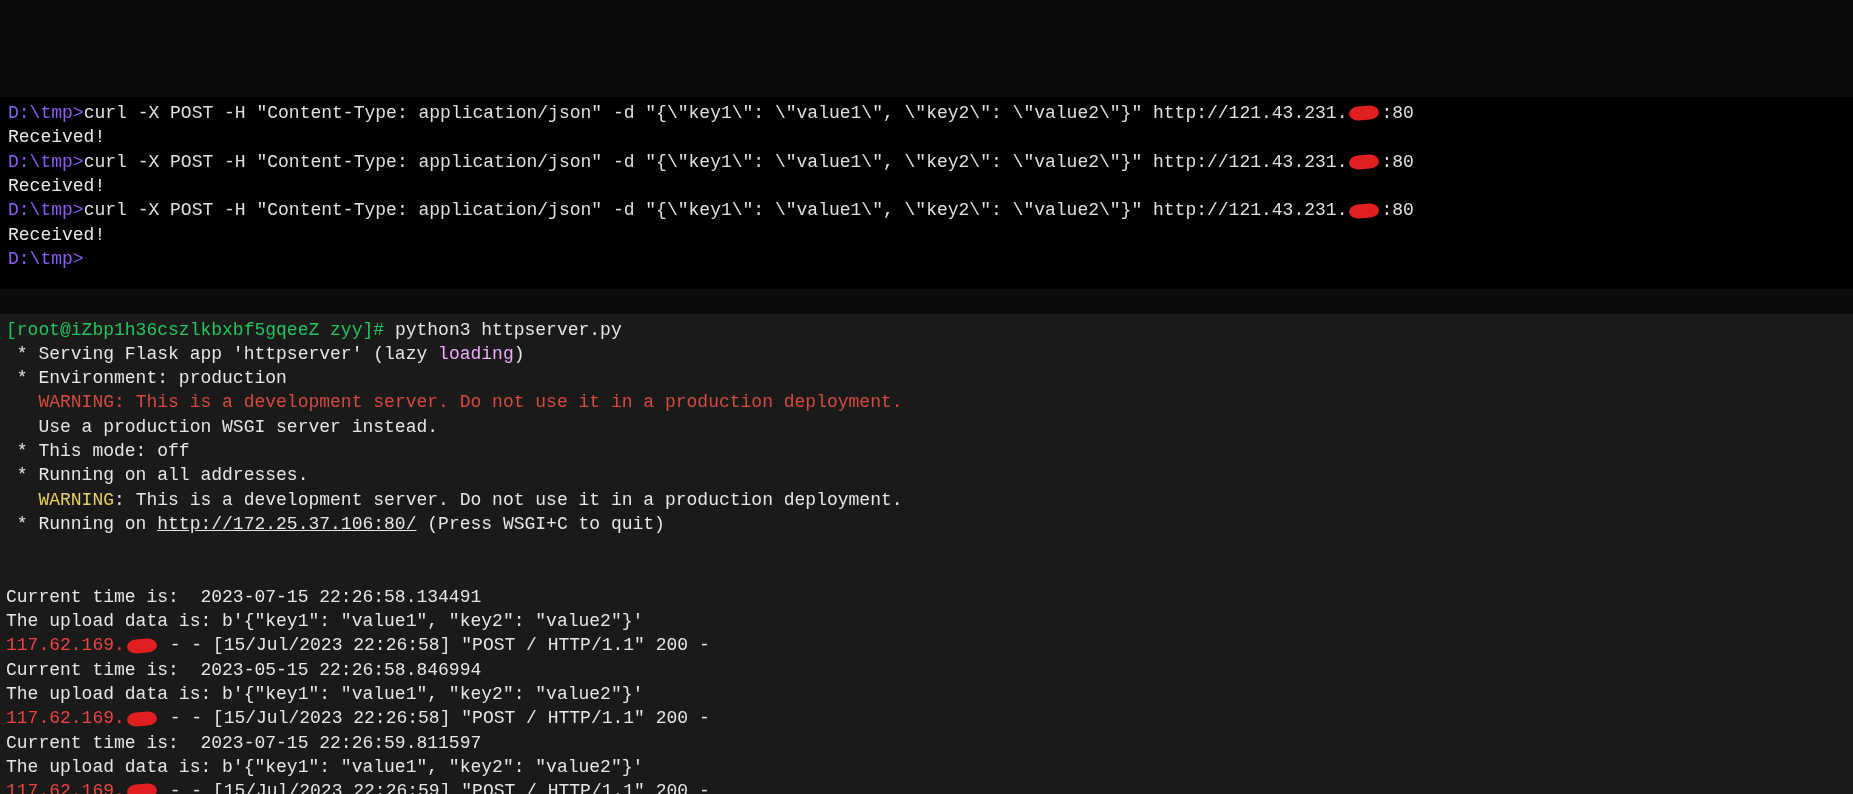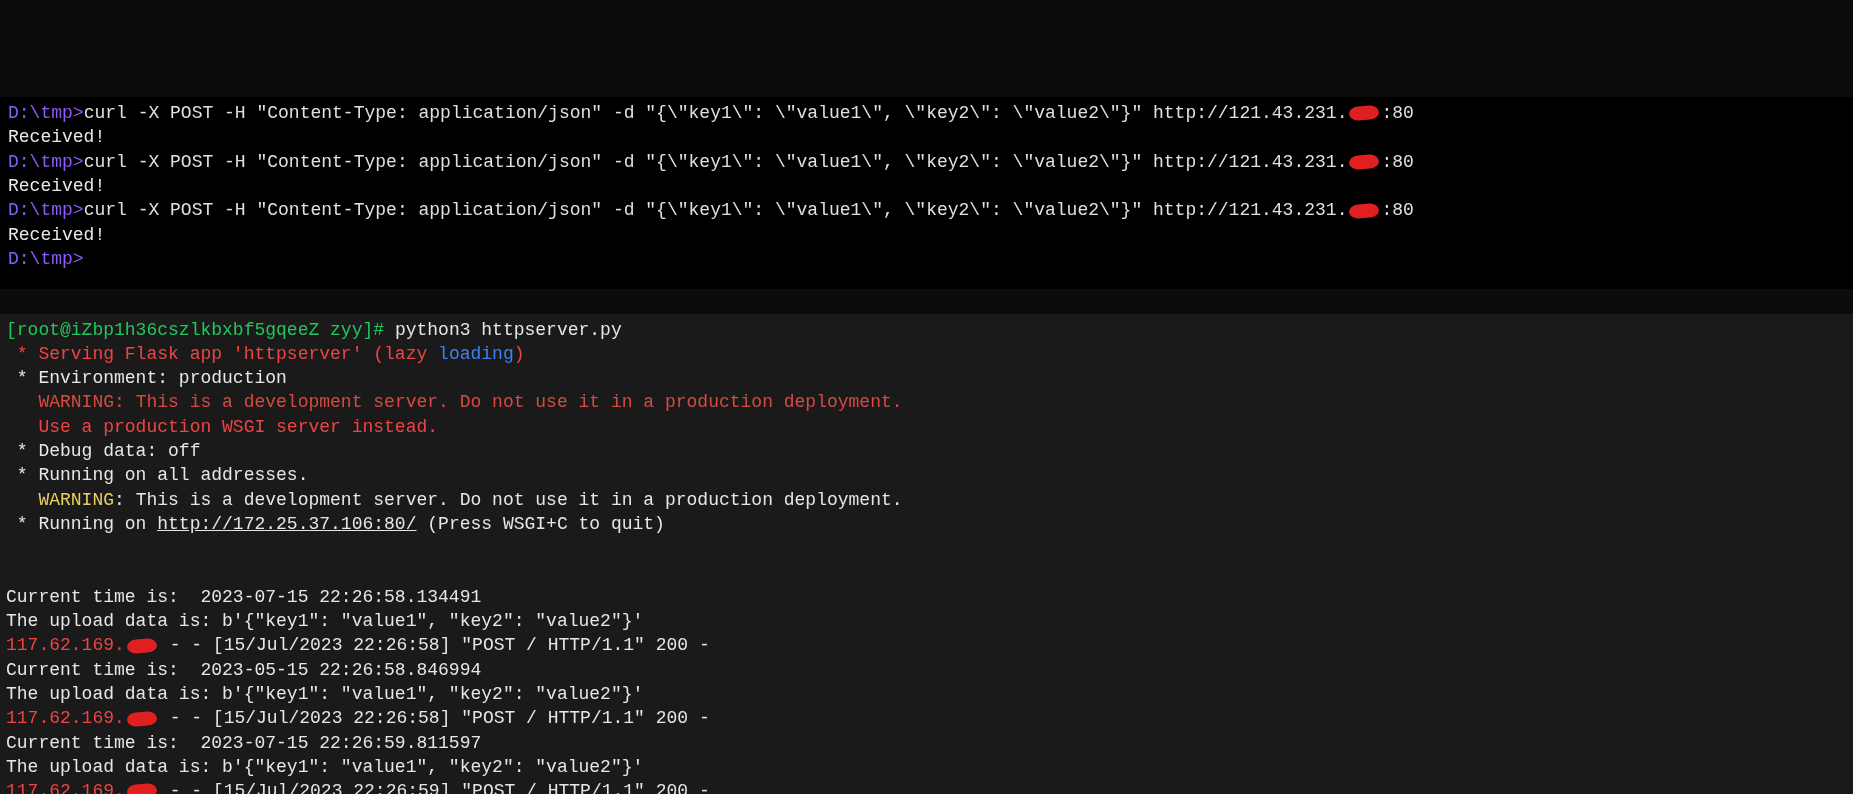--- a/index.html
+++ b/index.html
@@ -20,22 +20,22 @@
   .term-bottom {
     background: #1a1a1a;
     color: #d6d6d6;
     padding: 4px 8px 10px 6px;
     position: relative;
     min-height: 560px;
   }
   .prompt { color: #8b5cf6; }
   .received { color: #e8e8e8; }
   .root-prompt { color: #22c55e; }
-  .grey { color: #ef4444; }
-  .cyan { color: #3b82f6; }
+  .grey { color: #e5e5e5; }
+  .cyan { color: #f0abfc; }
   .red { color: #d64b3f; }
   .yellow { color: #e8d060; }
   .white { color: #e6e6e6; }
   .magenta { color: #ef4444; }
   .underline { text-decoration: underline; }
   .redact {
     position: relative;
     display: inline-block;
     width: 34px;
     height: 18px;
@@ -60,21 +60,21 @@
 <span><span class="prompt">D:\tmp&gt;</span><span>curl -X POST -H "Content-Type: application/json" -d "{\"key1\": \"value1\", \"key2\": \"value2\"}" http://121.43.231.</span><span class="redact"></span><span>:80</span></span>
 <span class="received">Received!</span>
 <span><span class="prompt">D:\tmp&gt;</span><span>curl -X POST -H "Content-Type: application/json" -d "{\"key1\": \"value1\", \"key2\": \"value2\"}" http://121.43.231.</span><span class="redact"></span><span>:80</span></span>
 <span class="received">Received!</span>
 <span class="prompt">D:\tmp&gt;</span></div>
 <div class="term-bottom"><span><span class="root-prompt">[root@iZbp1h36cszlkbxbf5gqeeZ zyy]# </span><span class="white">python3 httpserver.py</span></span>
 <span><span class="grey"> * Serving Flask app 'httpserver' (lazy </span><span class="cyan">loading</span><span class="grey">)</span></span>
 <span class="white"> * Environment: production</span>
 <span><span class="red">   WARNING</span><span class="red">: This is a development server. Do not use it in a production deployment.</span></span>
 <span class="grey">   Use a production WSGI server instead.</span>
-<span class="white"> * Debug data: off</span>
+<span class="white"> * This mode: off</span>
 <span class="white"> * Running on all addresses.</span>
 <span><span class="yellow">   WARNING</span><span class="white">: This is a development server. Do not use it in a production deployment.</span></span>
 <span><span class="white"> * Running on </span><span class="white underline">http://172.25.37.106:80/</span><span class="white"> (Press WSGI+C to quit)</span></span>
 
 
 <span class="white">Current time is:  2023-07-15 22:26:58.134491</span>
 <span class="white">The upload data is: b'{"key1": "value1", "key2": "value2"}'</span>
 <span><span class="magenta">117.62.169.</span><span class="redact"></span><span class="white"> - - [15/Jul/2023 22:26:58] "POST / HTTP/1.1" 200 -</span></span>
 <span class="white">Current time is:  2023-05-15 22:26:58.846994</span>
 <span class="white">The upload data is: b'{"key1": "value1", "key2": "value2"}'</span>

